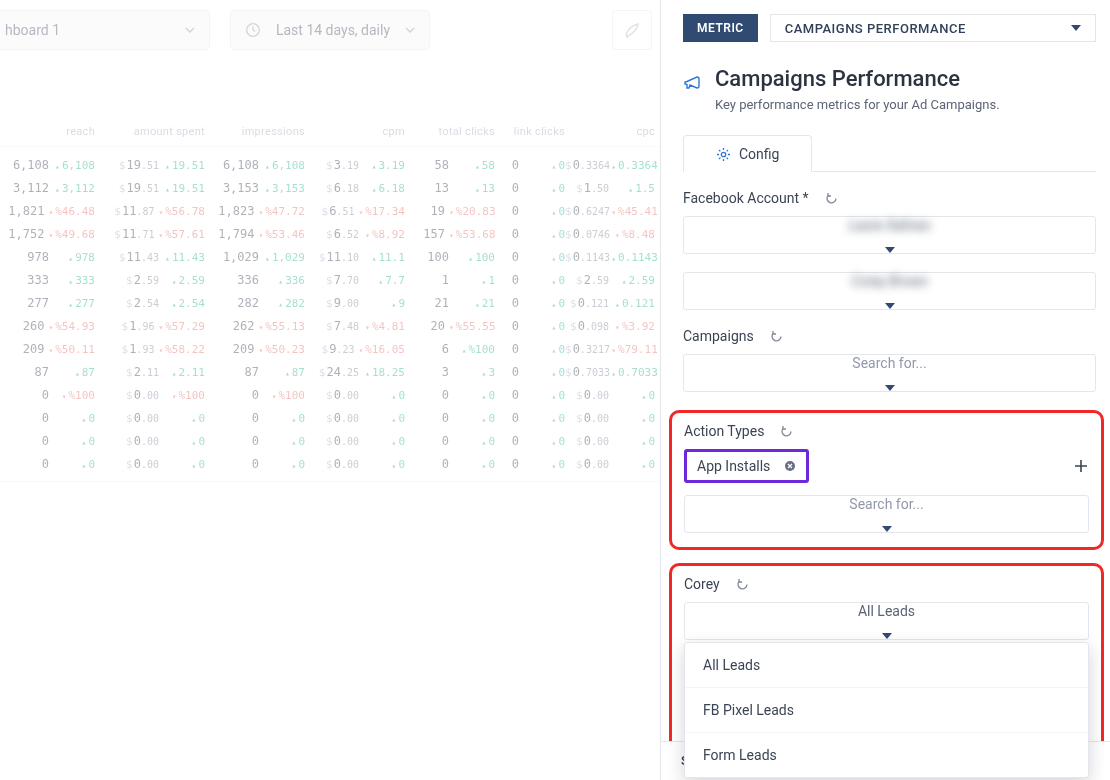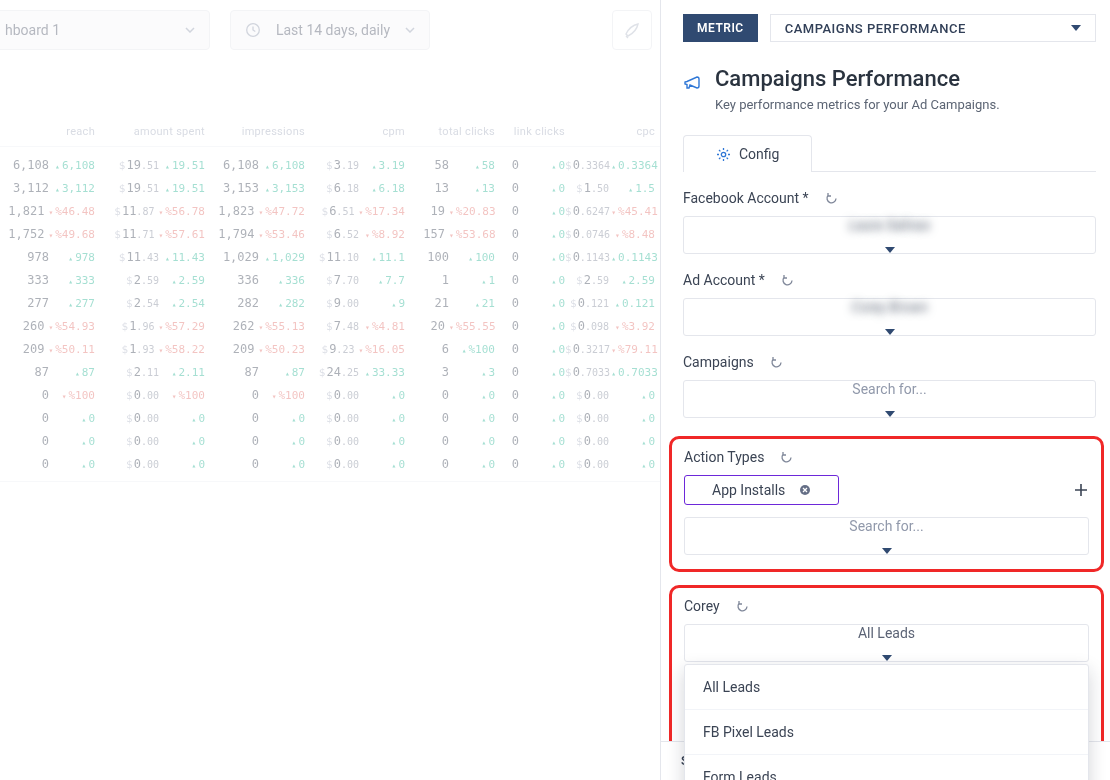--- a/index.html
+++ b/index.html
@@ -167,22 +167,22 @@
     display:flex; align-items:center; justify-content:space-between;
     padding:0 14px;
     color:#5b6375; font-size:14px;flex-direction:column;
   }
   .select.blur-content .sel-text { color:transparent; text-shadow: 0 0 8px #4d5669; user-select:none; font-style:italic;}
   .placeholder { color:#9199ab; }
 
   .red-box { border:3px solid #f02828; border-radius:10px; padding:10px 12px 14px 12px; margin-left:-14px; margin-right:-8px; margin-bottom:13px;}
   .chip-row { display:flex; align-items:center; justify-content:space-between; margin:4px 0 12px 0;}
   .chip {
-    border:1px solid #6d28d9; border-radius:3px;
-    padding:6px 27px;
+    border:3px solid #6d28d9; border-radius:3px;
+    padding:6px 10px;
     display:flex; align-items:center; gap:14px;
     font-size:14px; color:#3b4454;
   }
   .chip .x { color:#55607a; opacity:.9; }
   .plus-btn { color:#3b4454; }
 
   .dropdown-list {
     position:absolute;
     background:#fff;
     border:1px solid #e4e6ec;
@@ -539,21 +539,21 @@
             <div class="cell w-spent">
               <span class="val"><span class="d-prefix">$</span>2<span class="v-dec">.11</span></span>
               <span class="delta up">2.11</span>
             </div>
             <div class="cell w-impr">
               <span class="val">87</span>
               <span class="delta up">87</span>
             </div>
             <div class="cell w-cpm">
               <span class="val"><span class="d-prefix">$</span>24<span class="v-dec">.25</span></span>
-              <span class="delta up">33.33</span>
+              <span class="delta up">18.25</span>
             </div>
             <div class="cell w-clicks">
               <span class="val">3</span>
               <span class="delta up">3</span>
             </div>
             <div class="cell w-links">
               <span class="val">0</span>
               <span class="delta up">0</span>
             </div>
             <div class="cell w-cpc">
@@ -740,28 +740,20 @@
       <span class="sel-text">Laura Salinas</span>
       <span class="icon">
         <svg width="10" height="6" viewBox="0 0 10 6">
             <path d="M0 0h10L5 6z" fill="#304a71"></path>
           </svg>
       </span>
     </div>
   </div>
 
   <div class="field">
-    <div class="field-label">
-      <span>Ad Account *</span>
-      <span class="lbl-refresh">
-        <svg width="13" height="13" viewBox="0 0 13 13">
-            <path d="M11 6.5A4.5 4.5 0 113 3.5M3 1v3h3" fill="none" stroke="#7f8799" stroke-width="1.3"></path>
-          </svg>
-      </span>
-    </div>
     <div class="select blur-content">
       <span class="sel-text">Corey Brown</span>
       <span class="icon">
         <svg width="10" height="6" viewBox="0 0 10 6">
             <path d="M0 0h10L5 6z" fill="#304a71"></path>
           </svg>
       </span>
     </div>
   </div>
 

